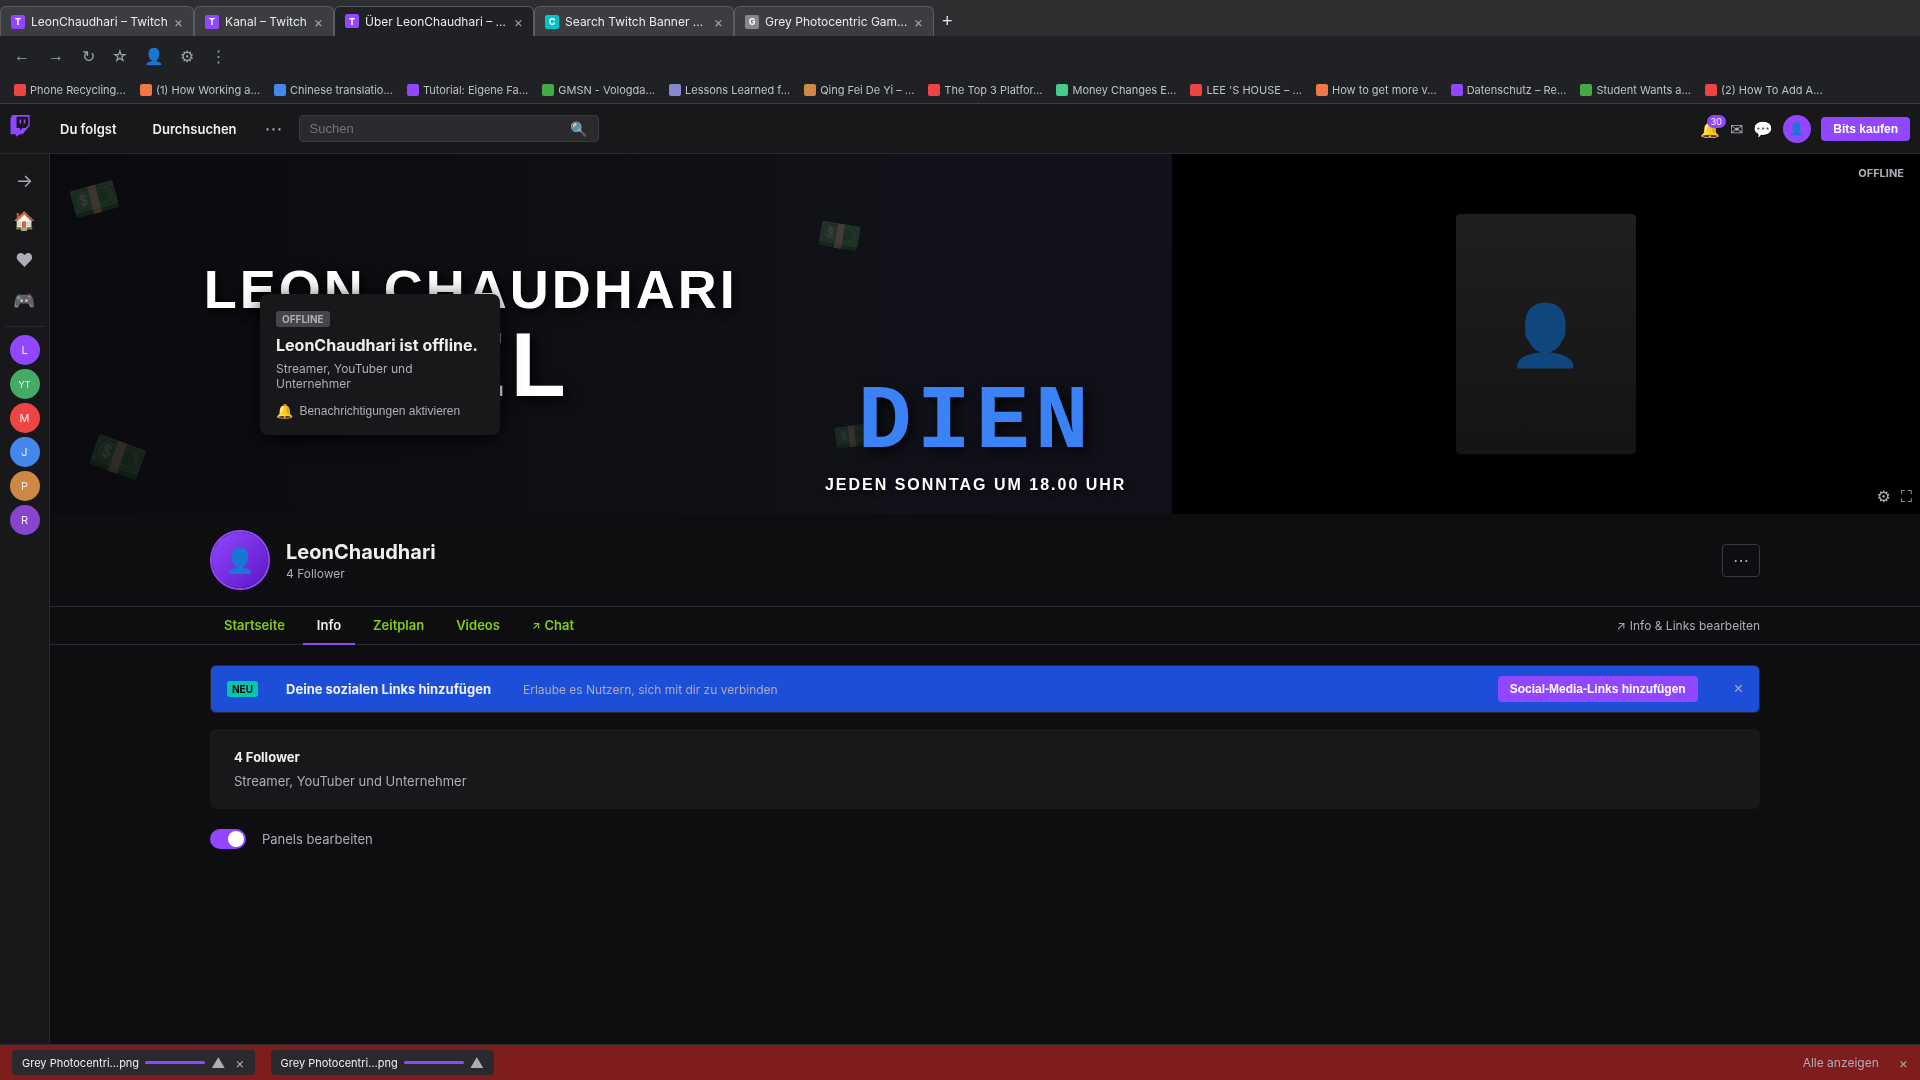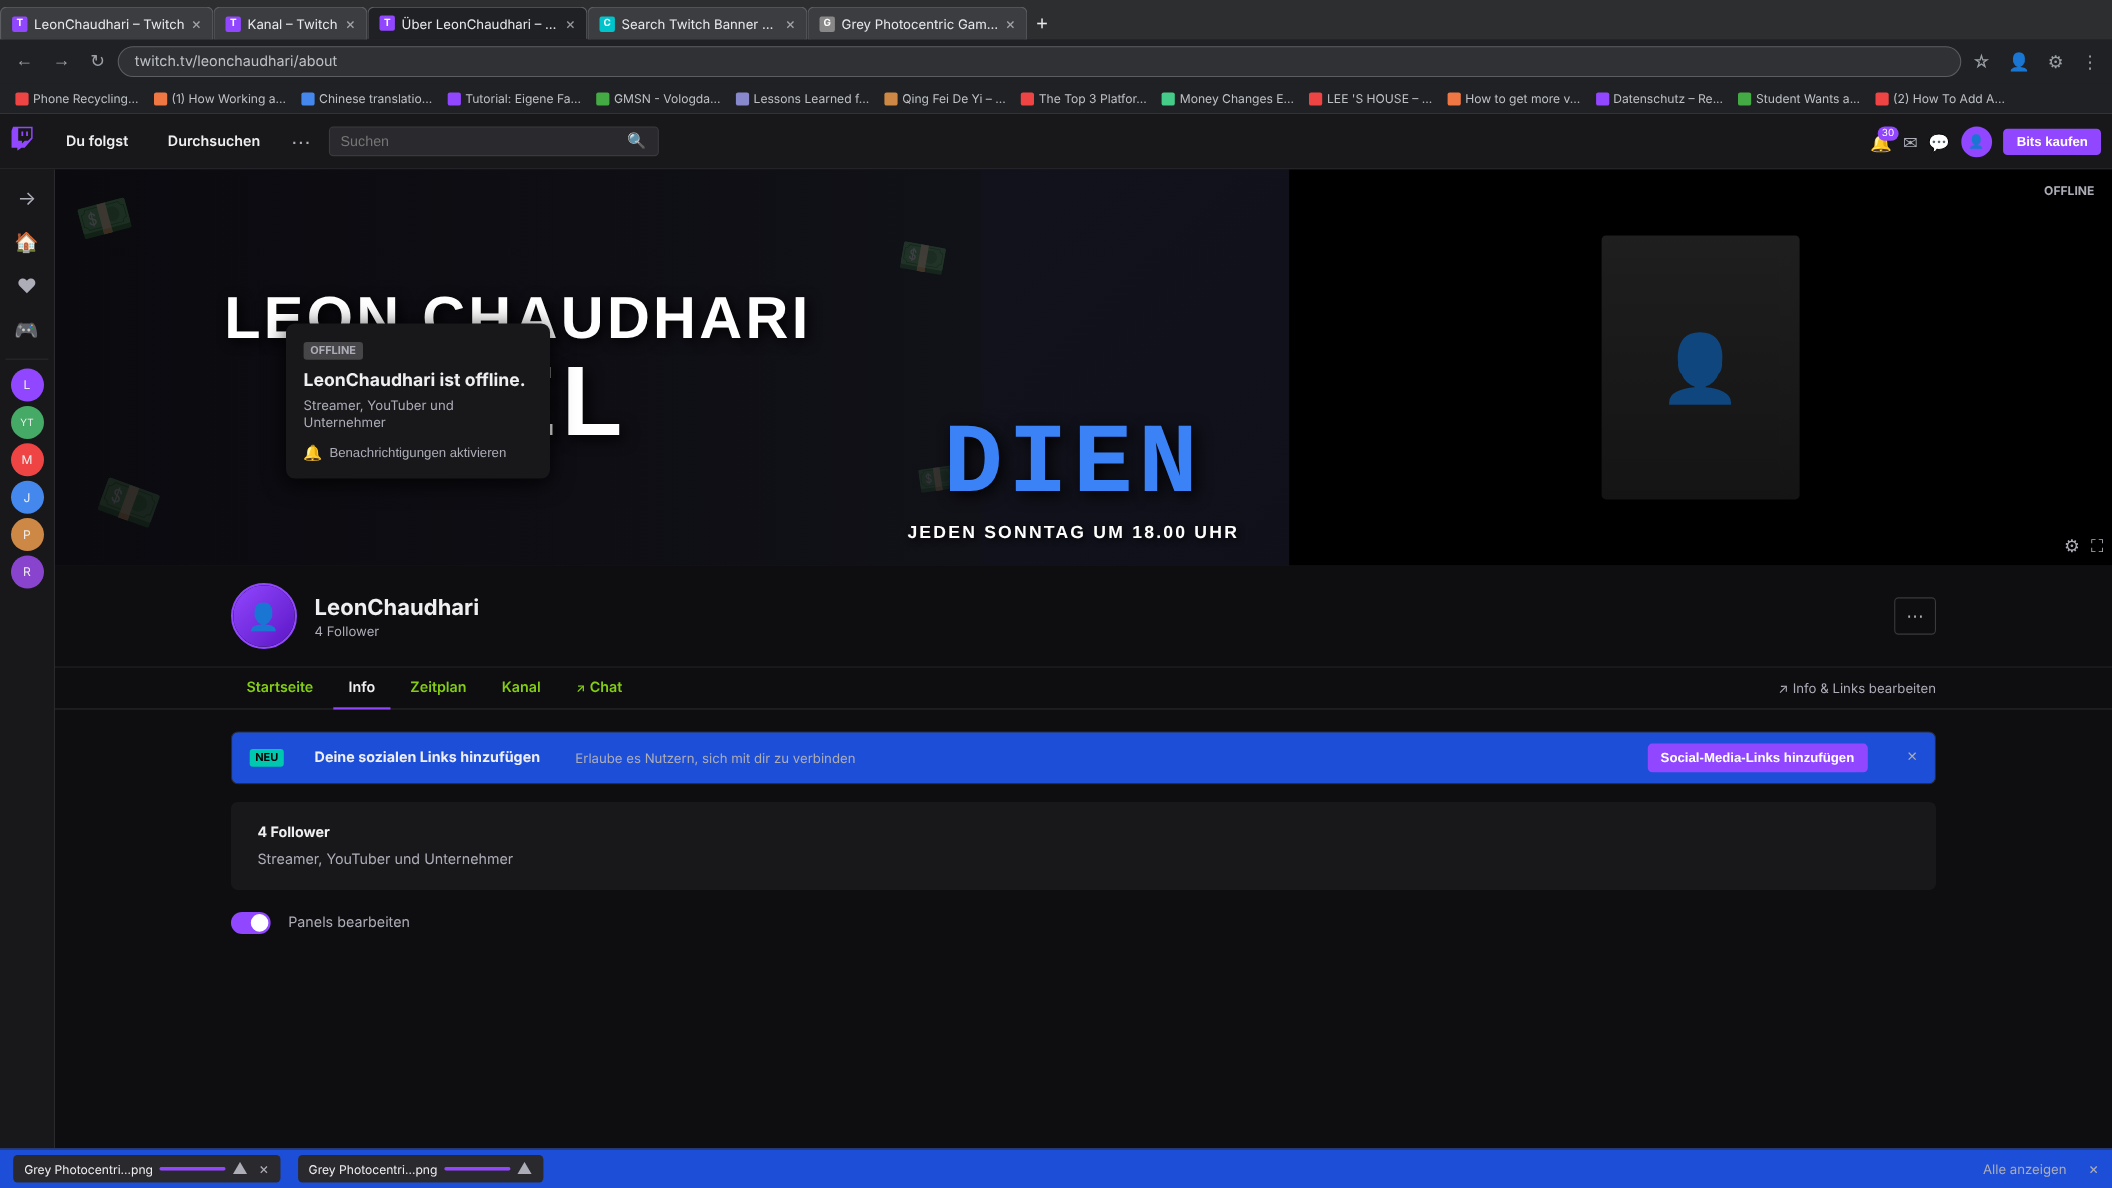--- a/index.html
+++ b/index.html
@@ -95,21 +95,21 @@
     .about-followers { font-size: 13px; color: #adadb8; margin-bottom: 8px; }
     .about-followers span { font-weight: 700; color: #efeff1; }
     .about-bio { font-size: 13px; color: #adadb8; }
 
     
     .panels-toggle { display: flex; align-items: center; gap: 16px; margin-top: 20px; color: #adadb8; font-size: 13px; }
     .toggle-switch { width: 36px; height: 20px; background: #9147ff; border-radius: 10px; position: relative; cursor: pointer; }
     .toggle-knob { width: 16px; height: 16px; background: white; border-radius: 50%; position: absolute; top: 2px; right: 2px; }
 
     
-    .bottom-bar { position: fixed; bottom: 0; left: 0; right: 0; background: #1d4ed8; border-top: 1px solid #2a2a2e; height: 36px; display: flex; align-items: center; padding: 0 12px; gap: 16px; }
+    .bottom-bar { position: fixed; bottom: 0; left: 0; right: 0; background: #7f1d1d; border-top: 1px solid #2a2a2e; height: 36px; display: flex; align-items: center; padding: 0 12px; gap: 16px; }
     .download-item { display: flex; align-items: center; gap: 6px; background: #2a2a2e; border-radius: 4px; padding: 4px 10px; font-size: 11px; color: #efeff1; cursor: pointer; }
     .dl-progress { width: 60px; height: 3px; background: #3a3a3e; border-radius: 2px; }
     .dl-progress-fill { width: 100%; height: 100%; background: #9147ff; border-radius: 2px; }
     .bottom-right { margin-left: auto; font-size: 12px; color: #adadb8; cursor: pointer; }
     .dl-close { color: #adadb8; cursor: pointer; font-size: 14px; margin-left: 4px; }
     .dl-chevron { color: #adadb8; cursor: pointer; font-size: 14px; }
   </style>
 </head>
 <body>
 
@@ -141,23 +141,20 @@
       <span class="tab-title">Grey Photocentric Game Nig…</span>
       <span class="tab-close">×</span>
     </div>
     <button class="tab-add">+</button>
   </div>
 
   <div class="address-bar-row">
     <button class="nav-btn">←</button>
     <button class="nav-btn">→</button>
     <button class="nav-btn">↻</button>
-    <div class="address-bar">
-      <span>twitch.tv/leonchaudhari/about</span>
-    </div>
     <div class="browser-icons">
       <span class="browser-icon">☆</span>
       <span class="browser-icon">👤</span>
       <span class="browser-icon">⚙</span>
       <span class="browser-icon">⋮</span>
     </div>
   </div>
 
   <div class="bookmarks-bar">
     <div class="bookmark-item">
@@ -327,21 +324,21 @@
         <div class="ch-tab">
           <span>Startseite</span>
         </div>
         <div class="ch-tab active">
           <span>Info</span>
         </div>
         <div class="ch-tab">
           <span>Zeitplan</span>
         </div>
         <div class="ch-tab">
-          <span>Kanal</span>
+          <span>Videos</span>
         </div>
         <div class="ch-tab">
           <span class="ch-tab-link">
             <span class="tab-link-icon">↗</span>
             <span>Chat</span>
           </span>
         </div>
         <div class="tabs-right">
           <a class="edit-link">
             <span>↗</span>

